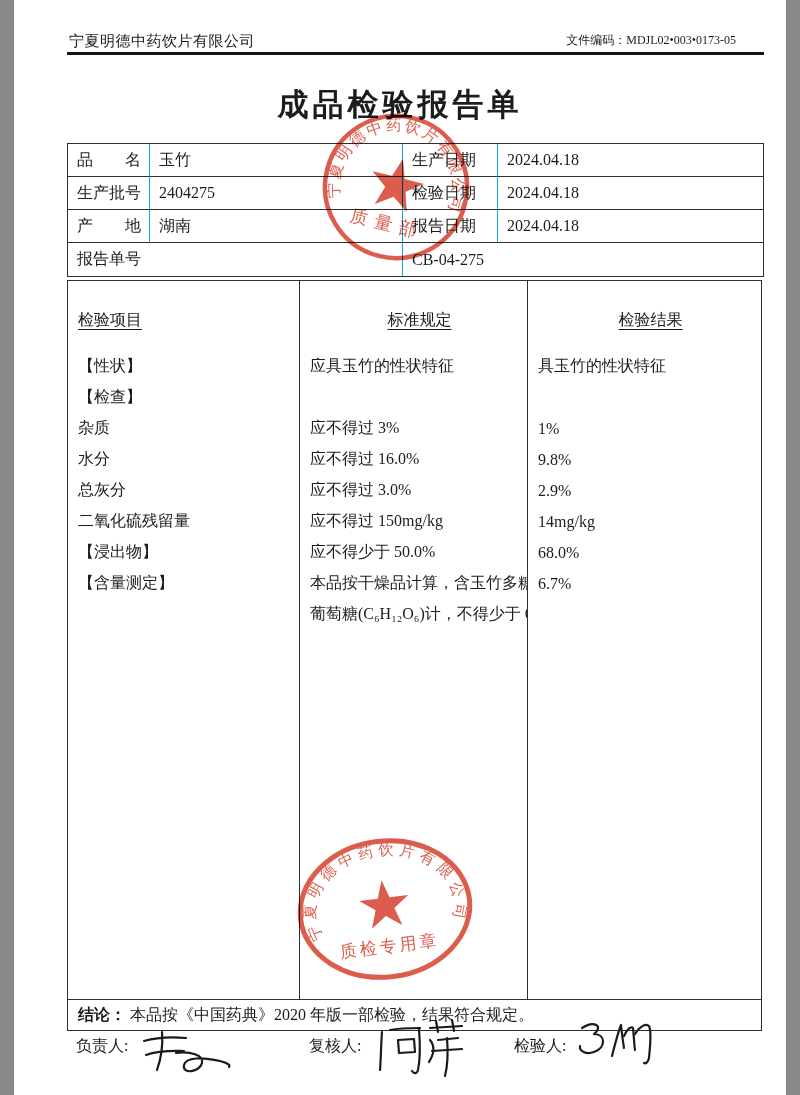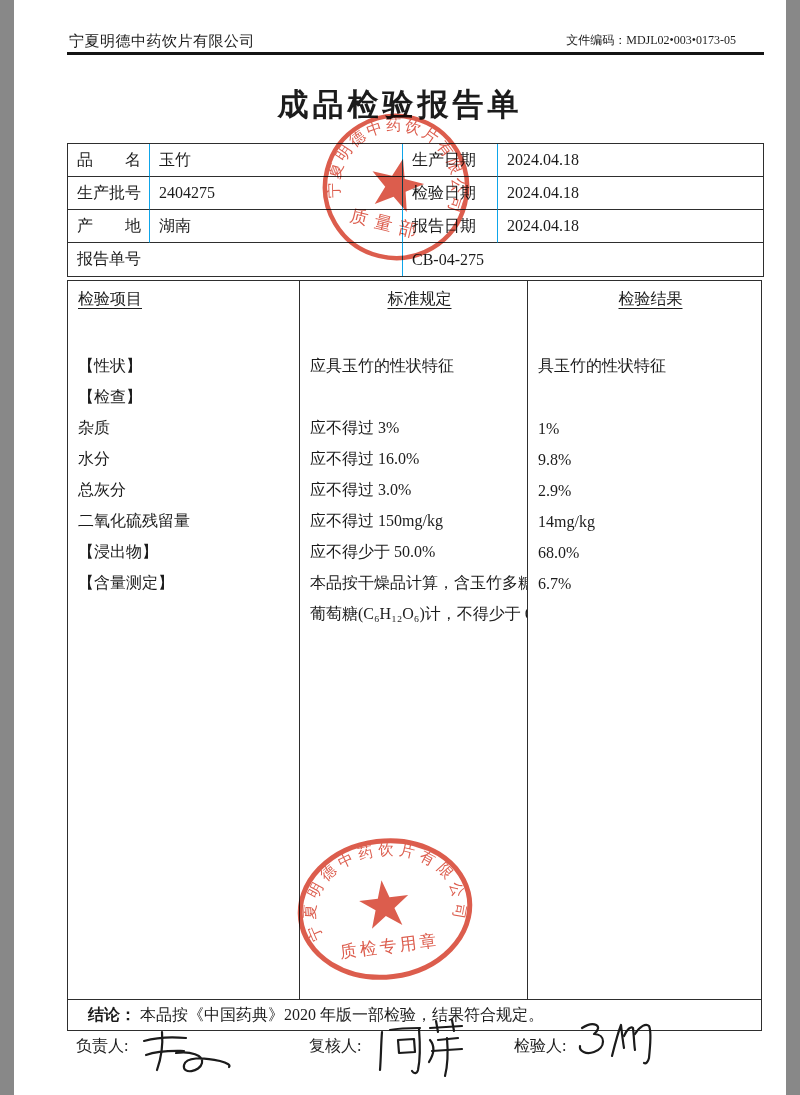--- a/index.html
+++ b/index.html
@@ -24,27 +24,27 @@
   .bb{border-bottom:1px solid #2e2e2e;}
   .span2a{grid-column:1/3;}
   .span2b{grid-column:3/5;}
   
   .result{position:absolute;left:53px;top:280px;width:695px;height:720px;
     border:1px solid #2e2e2e;box-sizing:border-box;display:grid;
     grid-template-columns:231px 228px 234px;
     grid-template-rows:70px repeat(9,31px) 1fr;}
   .rc{display:flex;align-items:center;padding-left:10px;font-size:16px;overflow:hidden;white-space:nowrap;}
   .bl{border-left:1px solid #2e2e2e;}
-  .rh{align-items:flex-start;padding-top:8px;}
+  .rh{align-items:center;padding-top:8px;}
   .rh.ctr{justify-content:center;padding-left:12px;}
   .rh span{text-decoration:underline;text-underline-offset:4px;}
   
   .conclusion{position:absolute;left:53px;top:999px;width:695px;height:32px;
     border:1px solid #2e2e2e;box-sizing:border-box;display:flex;align-items:center;
-    padding-left:20px;font-size:16px;background:#fff;white-space:nowrap;}
+    padding-left:10px;font-size:16px;background:#fff;white-space:nowrap;}
   .concl-label{font-weight:bold;margin-right:4px;}
   
   .sig-label{position:absolute;font-size:16px;top:1036px;}
   .sig-svg{position:absolute;}
   .sig-svg path{stroke:#1b1b1b;stroke-width:2.2;fill:none;stroke-linecap:round;stroke-linejoin:round;}
   
   .stamp{position:absolute;mix-blend-mode:multiply;opacity:.85;}
   .stamp text{font-family:"Liberation Serif","DejaVu Serif",serif;fill:#d6402e;}
 </style>
 </head>

